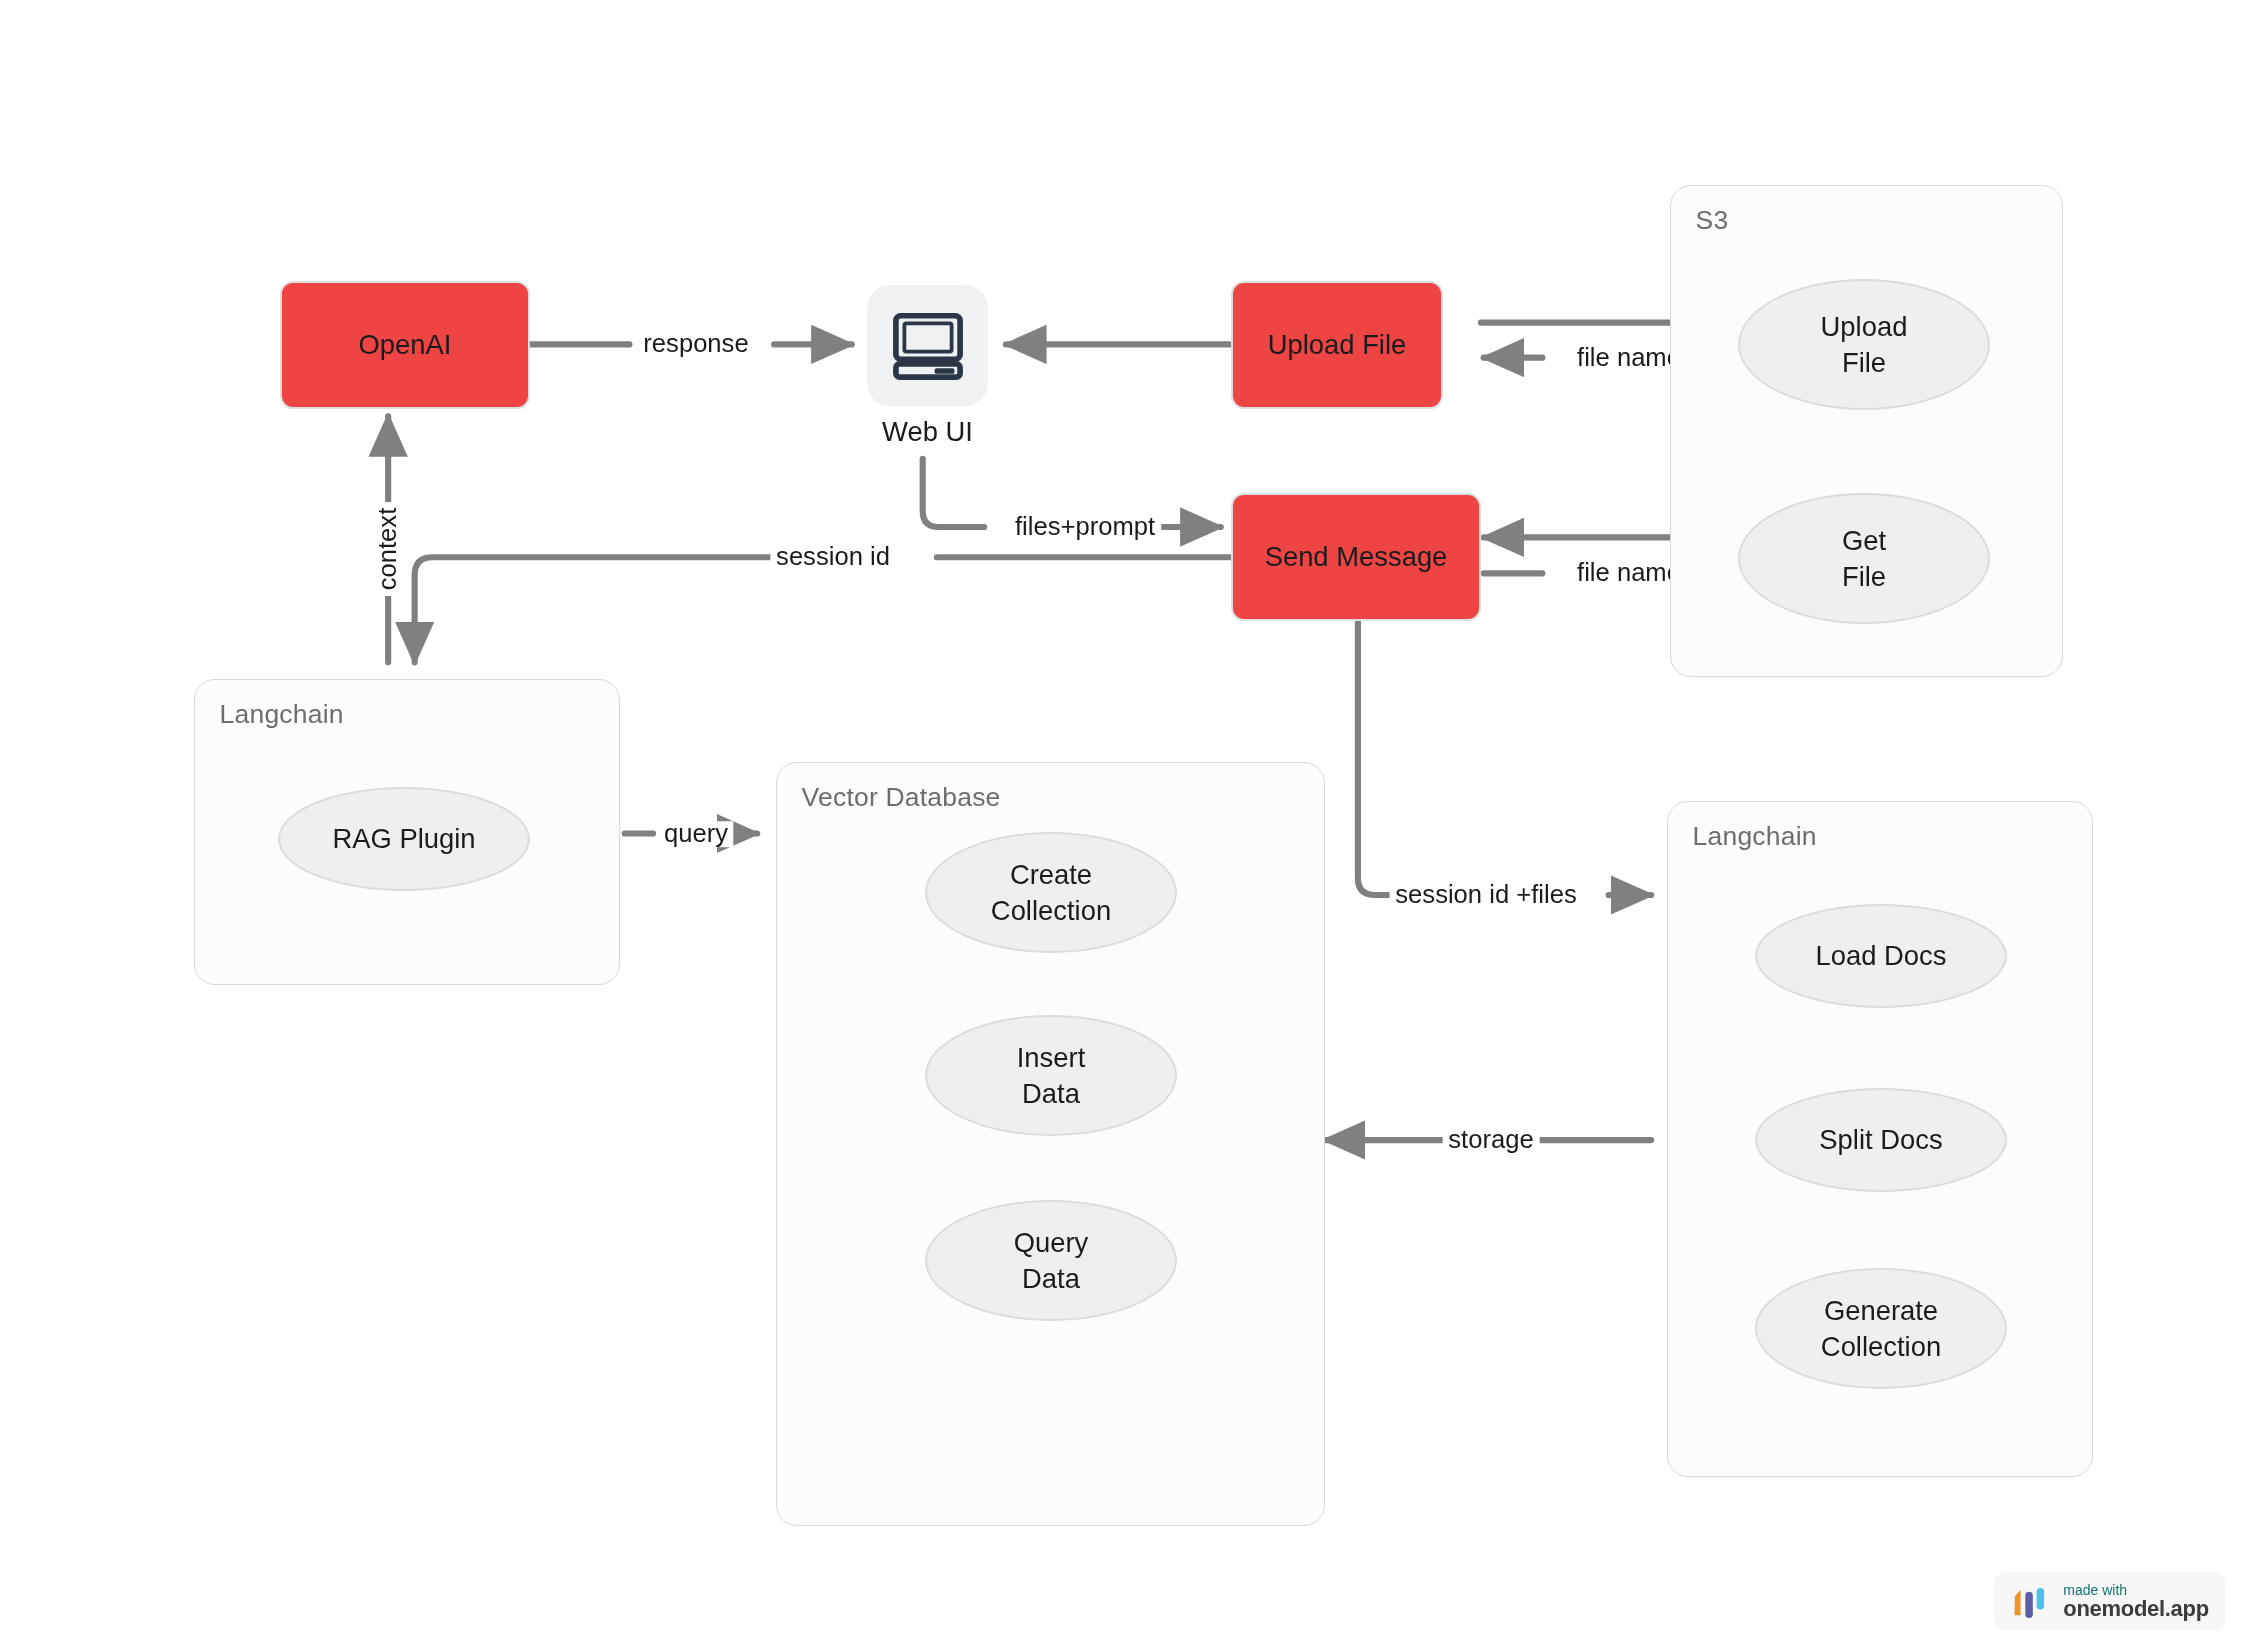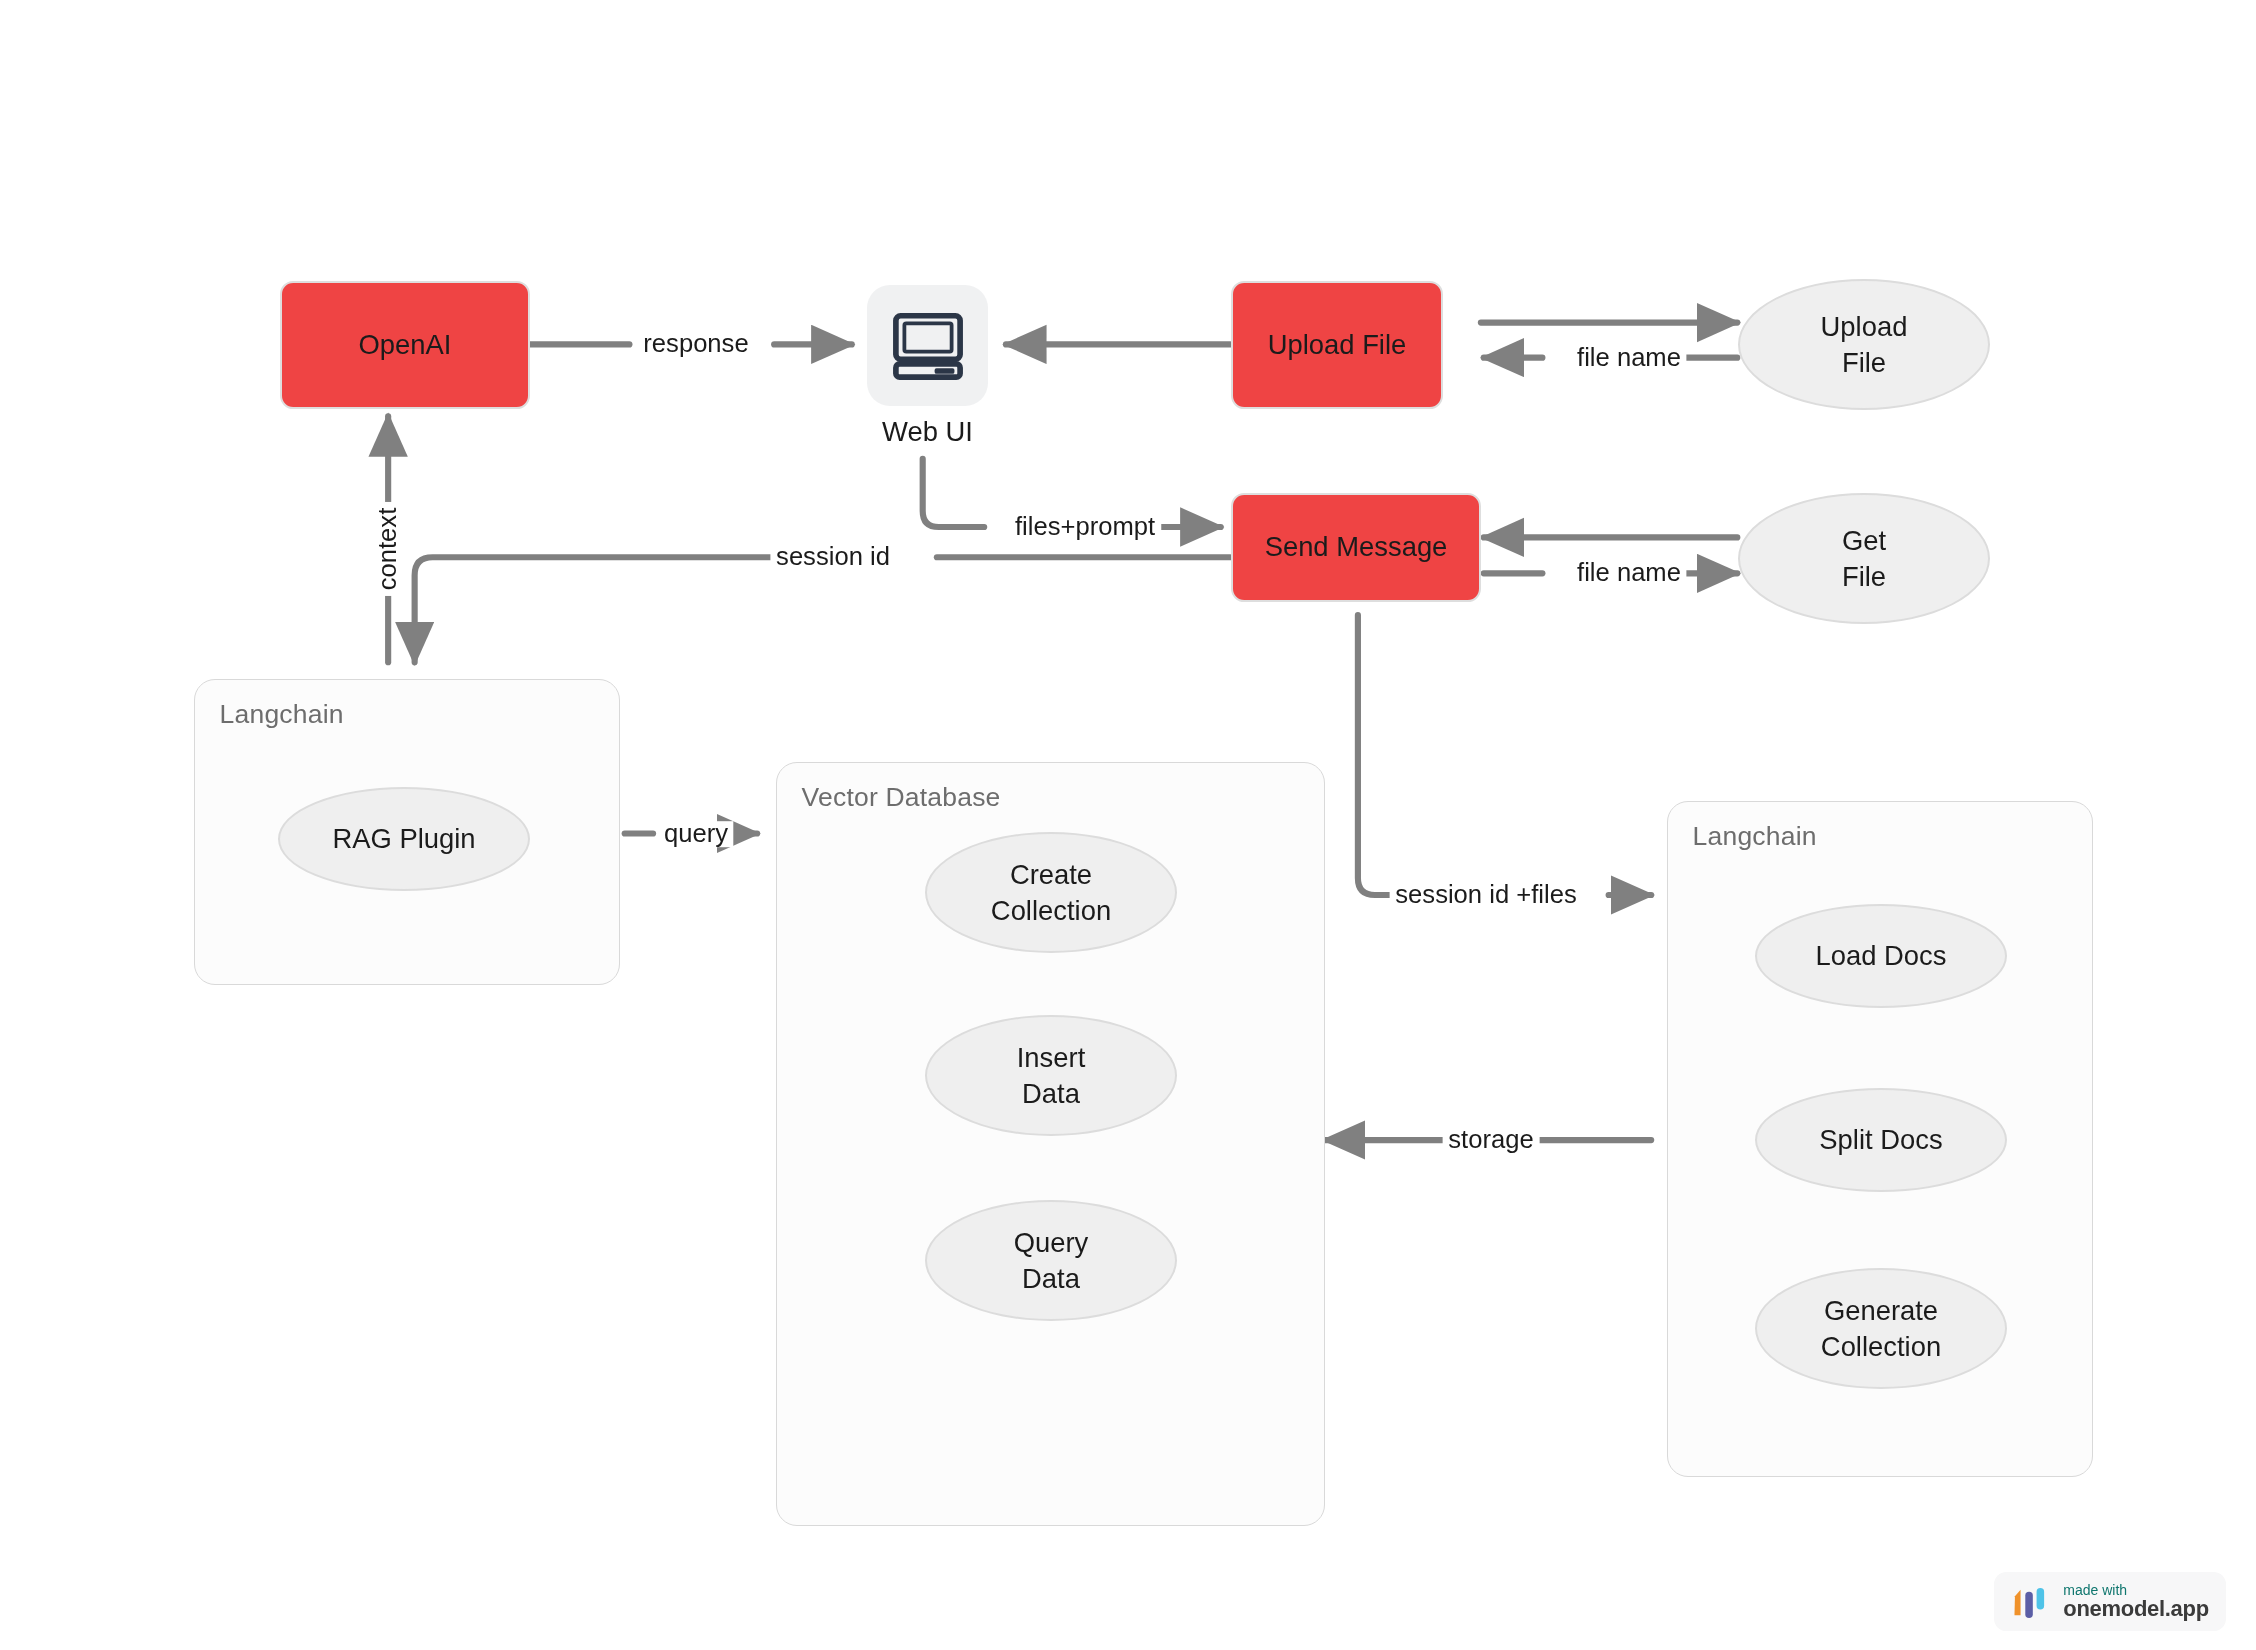--- a/index.html
+++ b/index.html
@@ -207,20 +207,23 @@
   <div class="edge-label" style="left:1629px; top:573px;">file name</div>
 
   <div class="edge-label vertical" style="left:388px; top:549px;">context</div>
 
   <div class="edge-label" style="left:696px; top:834px;">query</div>
 
   <div class="edge-label" style="left:1486px; top:895px;">session id +files</div>
 
   <div class="edge-label" style="left:1491px; top:1140px;">storage</div>
 
+  <div class="group" style="left:1670px; top:185px; width:393px; height:492px;">
+    <div class="group-title">S3</div>
+  </div>
 
   <div class="group" style="left:194px; top:679px; width:426px; height:306px;">
     <div class="group-title">Langchain</div>
   </div>
 
   <div class="group" style="left:776px; top:762px; width:549px; height:764px;">
     <div class="group-title">Vector Database</div>
   </div>
 
   <div class="group" style="left:1667px; top:801px; width:426px; height:676px;">
@@ -238,21 +241,21 @@
       <rect x="5" y="55" width="68" height="14" rx="4" ry="4" fill="none" stroke="#2b3647" stroke-width="6"></rect>
       <rect x="46" y="59.5" width="21" height="6" rx="2" ry="2" fill="#2b3647"></rect>
     </svg>
   </div>
   <div class="icon-node-label" style="left:867px; top:416px; width:121px;">Web UI</div>
 
   <div class="node-rect" style="left:1231px; top:281px; width:212px; height:128px;">
     <span>Upload File</span>
   </div>
 
-  <div class="node-rect" style="left:1231px; top:493px; width:250px; height:109px;">
+  <div class="node-rect" style="left:1231px; top:493px; width:250px; height:128px;">
     <span>Send Message</span>
   </div>
 
   <div class="node-ellipse" style="left:1738px; top:279px; width:252px; height:131px;">
     <div>
       <div>Upload</div>
       <div>File</div>
     </div>
   </div>
 

